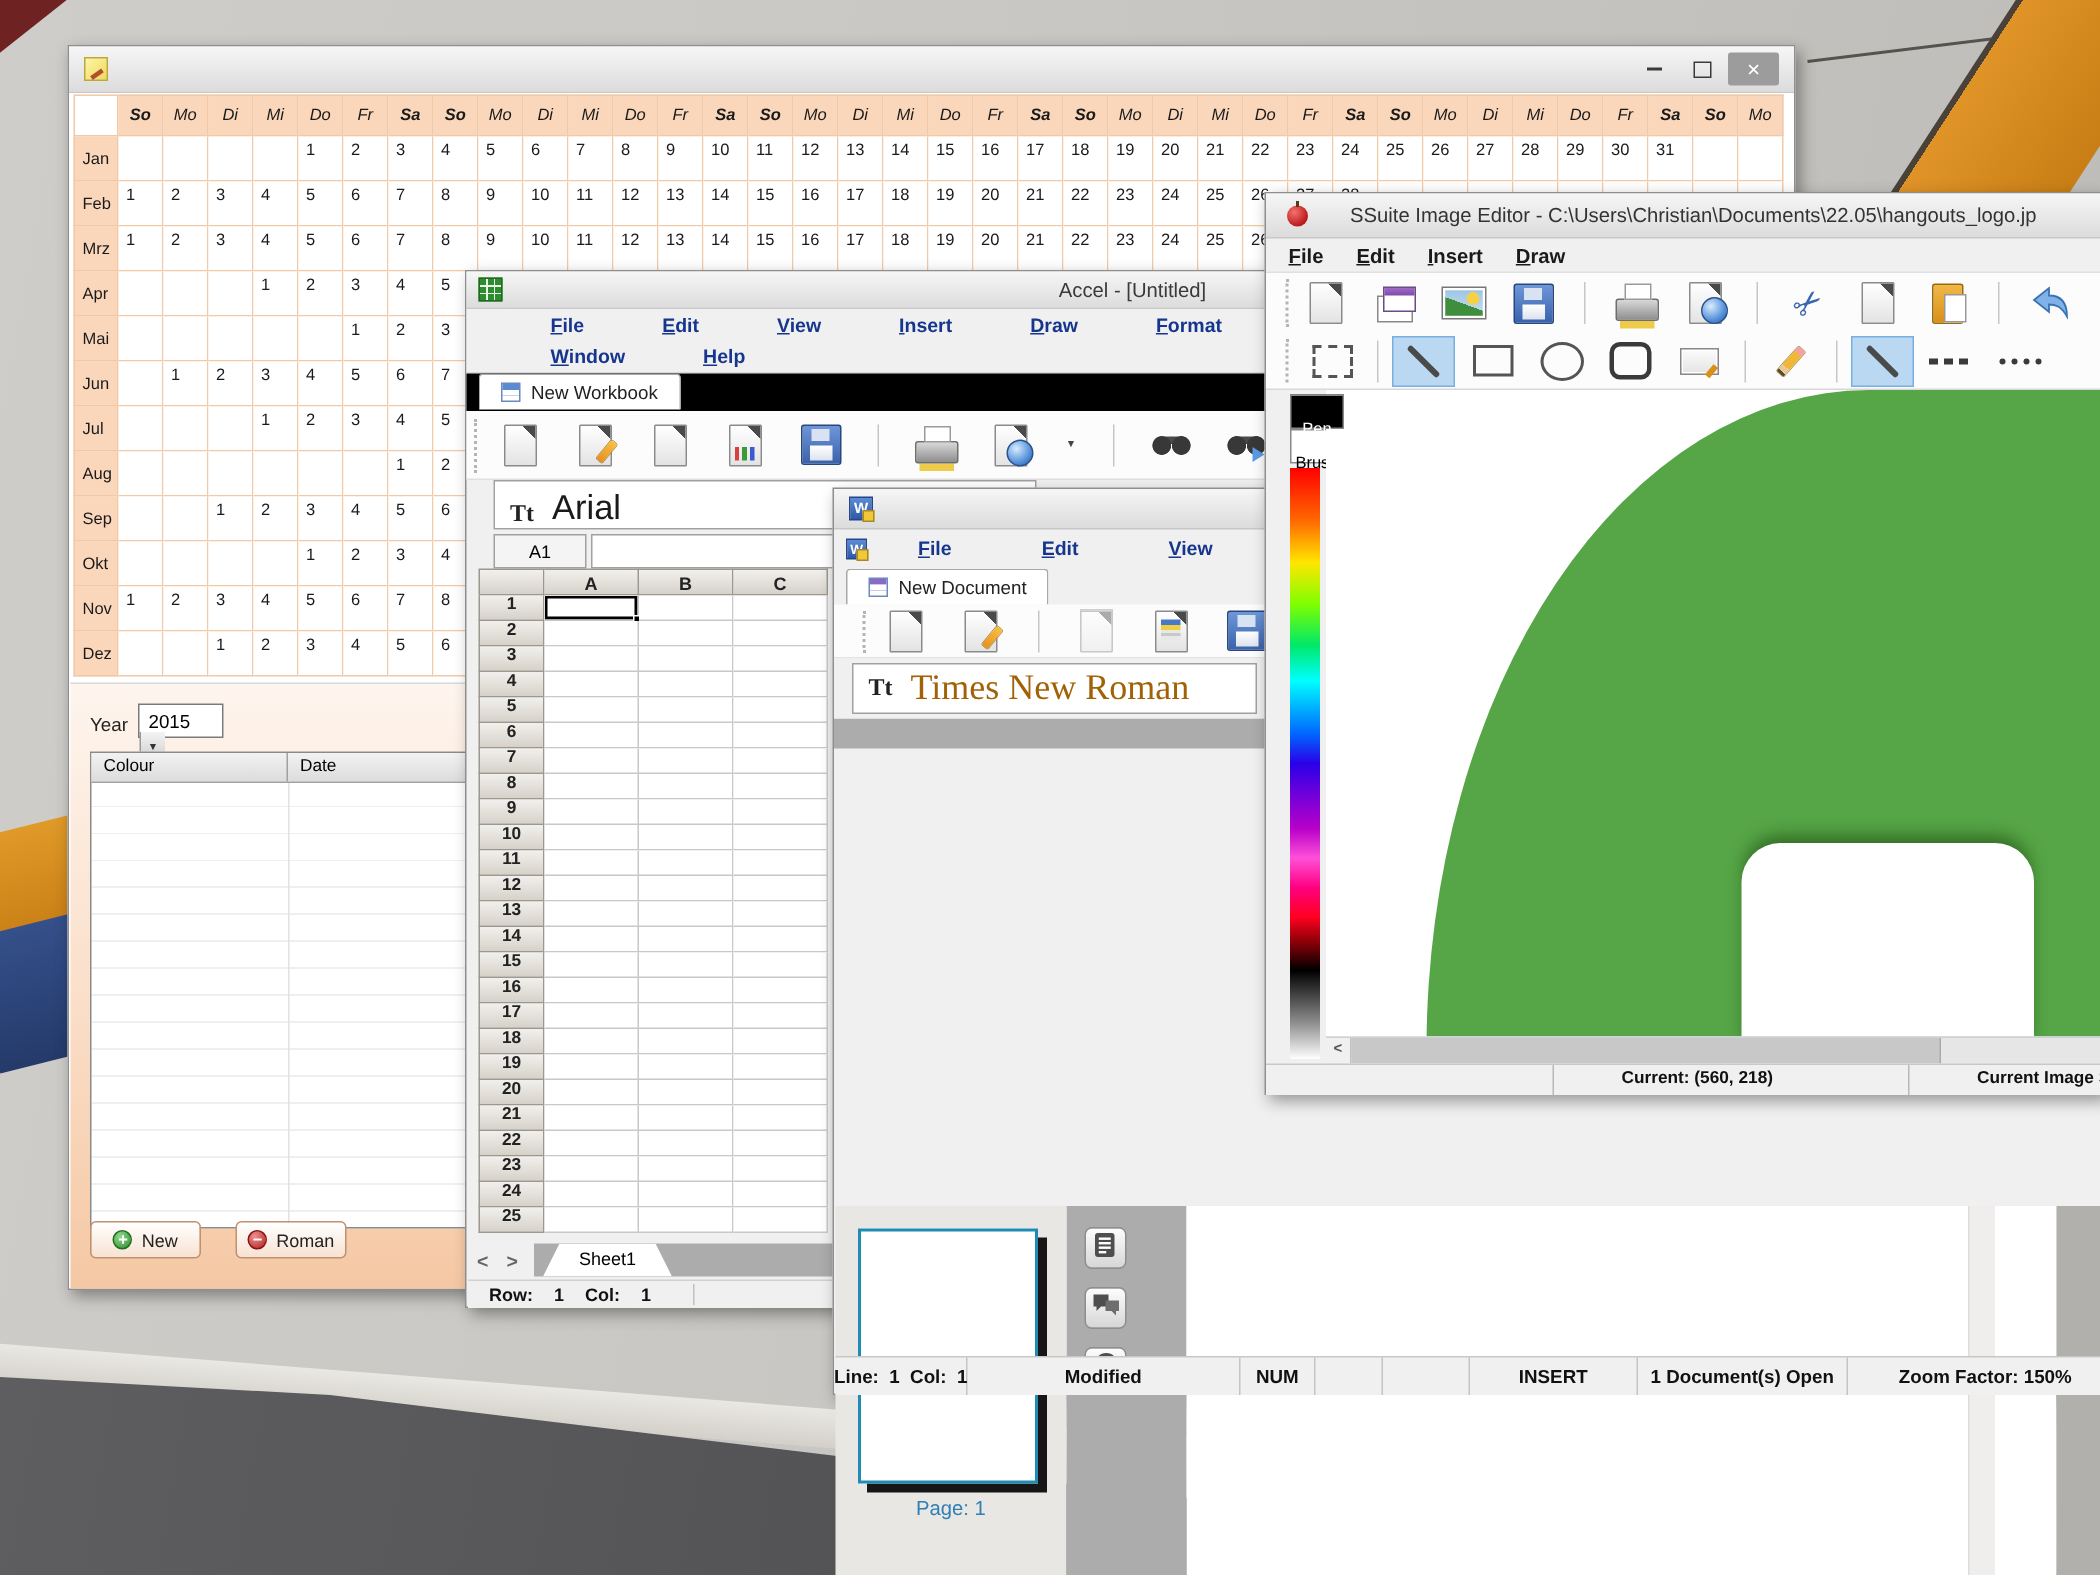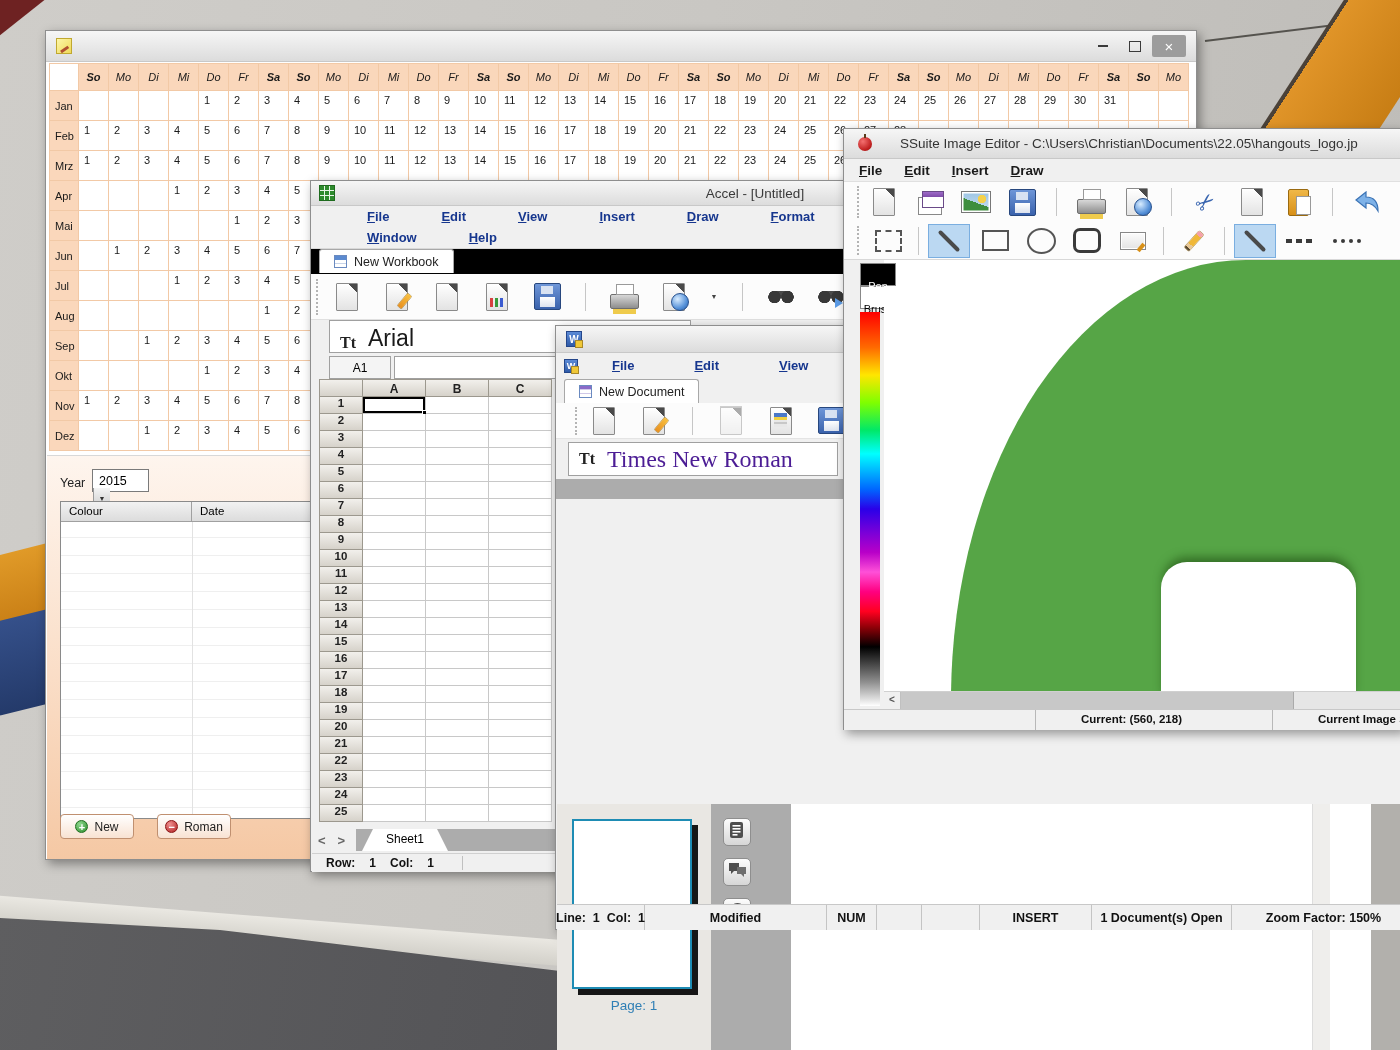--- a/index.html
+++ b/index.html
@@ -258,21 +258,21 @@
   #wd-menurow { height:25px; display:flex; align-items:center; background:#F0F0F0; }
   #wd-menurow .wic-word { width:14px; height:14px; line-height:13px; font-size:9px; margin-left:8px; }
   #wd-menu { display:flex; margin-left:4px; }
   #wd-menu .mi { padding:0 30px; }
   #wd-tabrow { height:25px; background:#F0F0F0; display:flex; align-items:flex-end; }
   #wd-toolbar { height:36px; background:#FCFCFC; border-bottom:1px solid #E4E4E4; display:flex;
     align-items:center; padding-left:14px; }
   #wd-fontrow { height:40px; position:relative; background:#F0F0F0; }
   #wd-fontbox { position:absolute; left:12px; top:3px; width:270px; height:34px; background:#fff;
     border:1px solid #A0A0A0; display:flex; align-items:center; gap:12px; padding-left:10px; }
-  #wd-fontname { font-family:"Liberation Serif",serif; font-size:24px; color:#4c1d95; }
+  #wd-fontname { font-family:"Liberation Serif",serif; font-size:24px; color:#a16207; }
   #wd-band { height:20px; background:#ACACAC; }
   #wd-content { position:absolute; left:1px; top:478px; width:858px; height:427px; display:flex; }
   #wd-thumbs { width:154px; background:#E9E7E3; position:relative; flex:none; }
   #wd-page { position:absolute; left:15px; top:15px; width:120px; height:170px; background:#fff;
     border:2px solid #1E8CB4; box-shadow:6px 6px 0 #161616; }
   #wd-pagelbl { position:absolute; left:0; top:194px; width:100%; text-align:center;
     color:#2F7FB5; font-size:13.5px; }
   #wd-sidepanel { width:80px; background:#ACACAC; padding:14px 0 0 12px; flex:none; }
   .sidebtn { width:28px; height:28px; border-radius:5px; border:1px solid #8E8E8E;
     background:linear-gradient(#FDFDFD,#D6D6D6); display:flex; align-items:center; justify-content:center;

